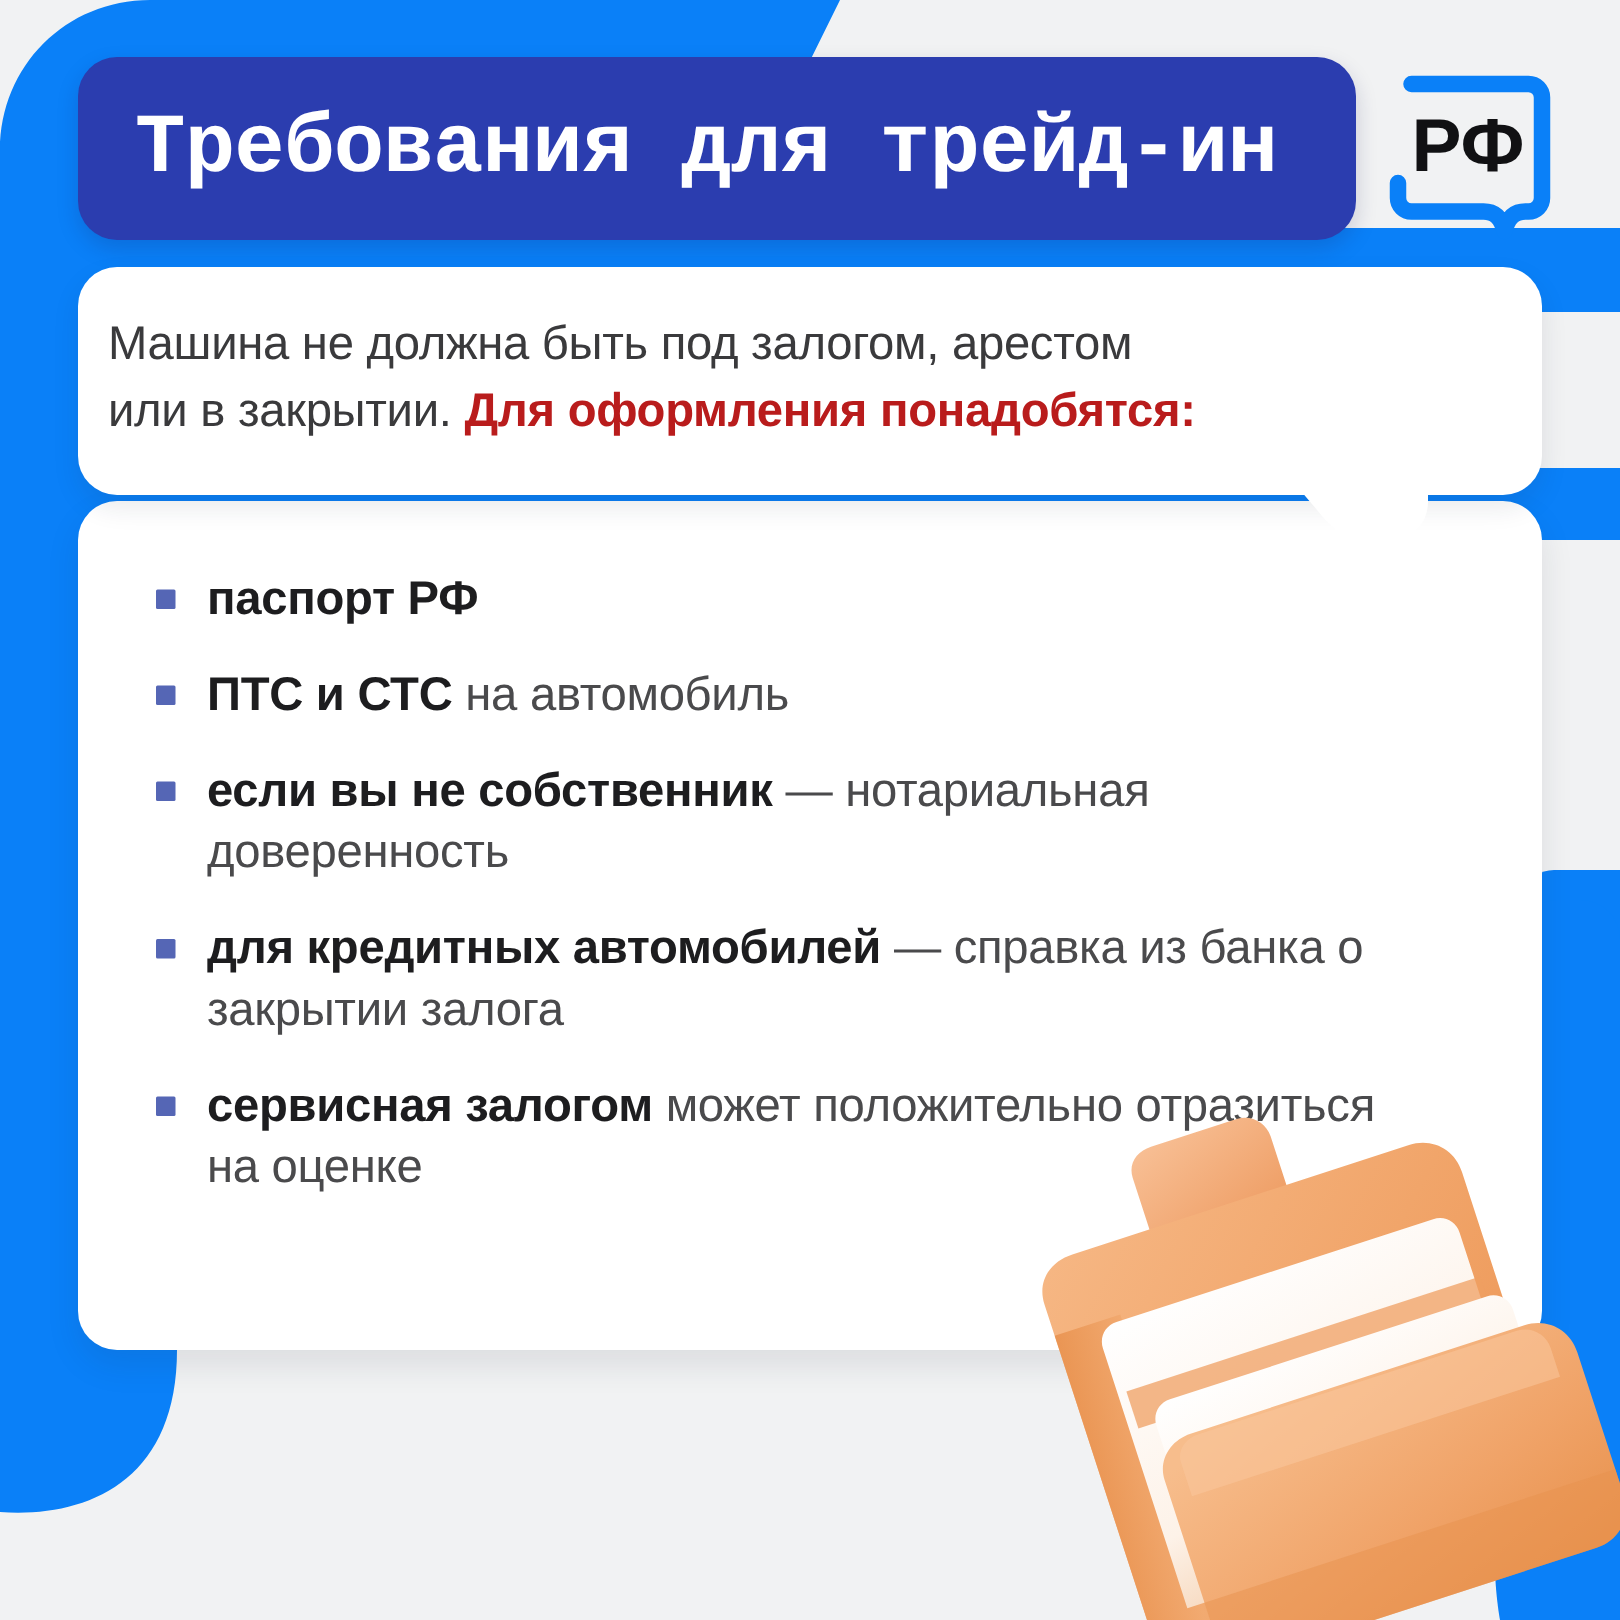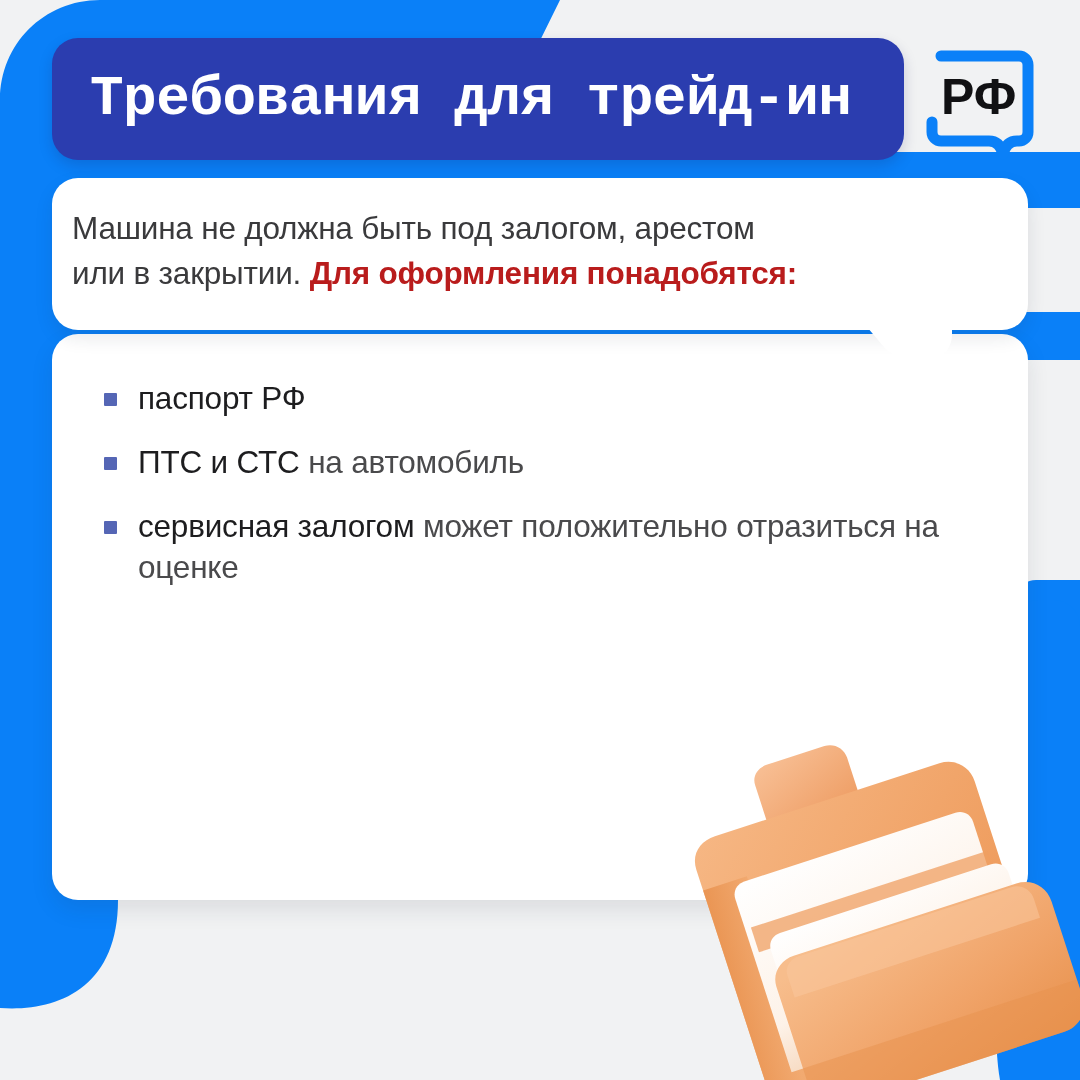--- a/index.html
+++ b/index.html
@@ -128,21 +128,21 @@
   }
   .bullet-text {
     font-size: 31.5px;
     line-height: 41px;
     color: #4a4a4c;
     letter-spacing: -0.2px;
     max-width: 820px;
   }
   .bullet-text b {
     color: #1d1d1f;
-    font-weight: normal;
+    font-weight: bold;
   }
 
   
   .folder-art {
     position: absolute;
     left: 690px;
     top: 735px;
     width: 400px;
     height: 350px;
     z-index: 8;
@@ -206,20 +206,28 @@
       <li class="bullet-item">
         <span class="bullet-sq"></span>
         <span class="bullet-text"><b>паспорт РФ</b><span></span></span>
       </li>
       <li class="bullet-item">
         <span class="bullet-sq"></span>
         <span class="bullet-text"><b>ПТС и СТС</b><span> на автомобиль</span></span>
       </li>
       <li class="bullet-item">
         <span class="bullet-sq"></span>
+        <span class="bullet-text"><b>если вы не собственник</b><span> — нотариальная доверенность</span></span>
+      </li>
+      <li class="bullet-item">
+        <span class="bullet-sq"></span>
+        <span class="bullet-text"><b>для кредитных автомобилей</b><span> — справка из банка о закрытии залога</span></span>
+      </li>
+      <li class="bullet-item">
+        <span class="bullet-sq"></span>
         <span class="bullet-text"><b>сервисная залогом</b><span> может положительно отразиться на оценке</span></span>
       </li>
     </ul>
   </div>
 
   <svg class="folder-art" viewBox="0 0 400 350" xmlns="http://www.w3.org/2000/svg">
     <defs>
       <linearGradient id="folderBack" x1="0" y1="0" x2="1" y2="1">
         <stop offset="0%" stop-color="#f6b784"></stop>
         <stop offset="100%" stop-color="#ec9350"></stop>

